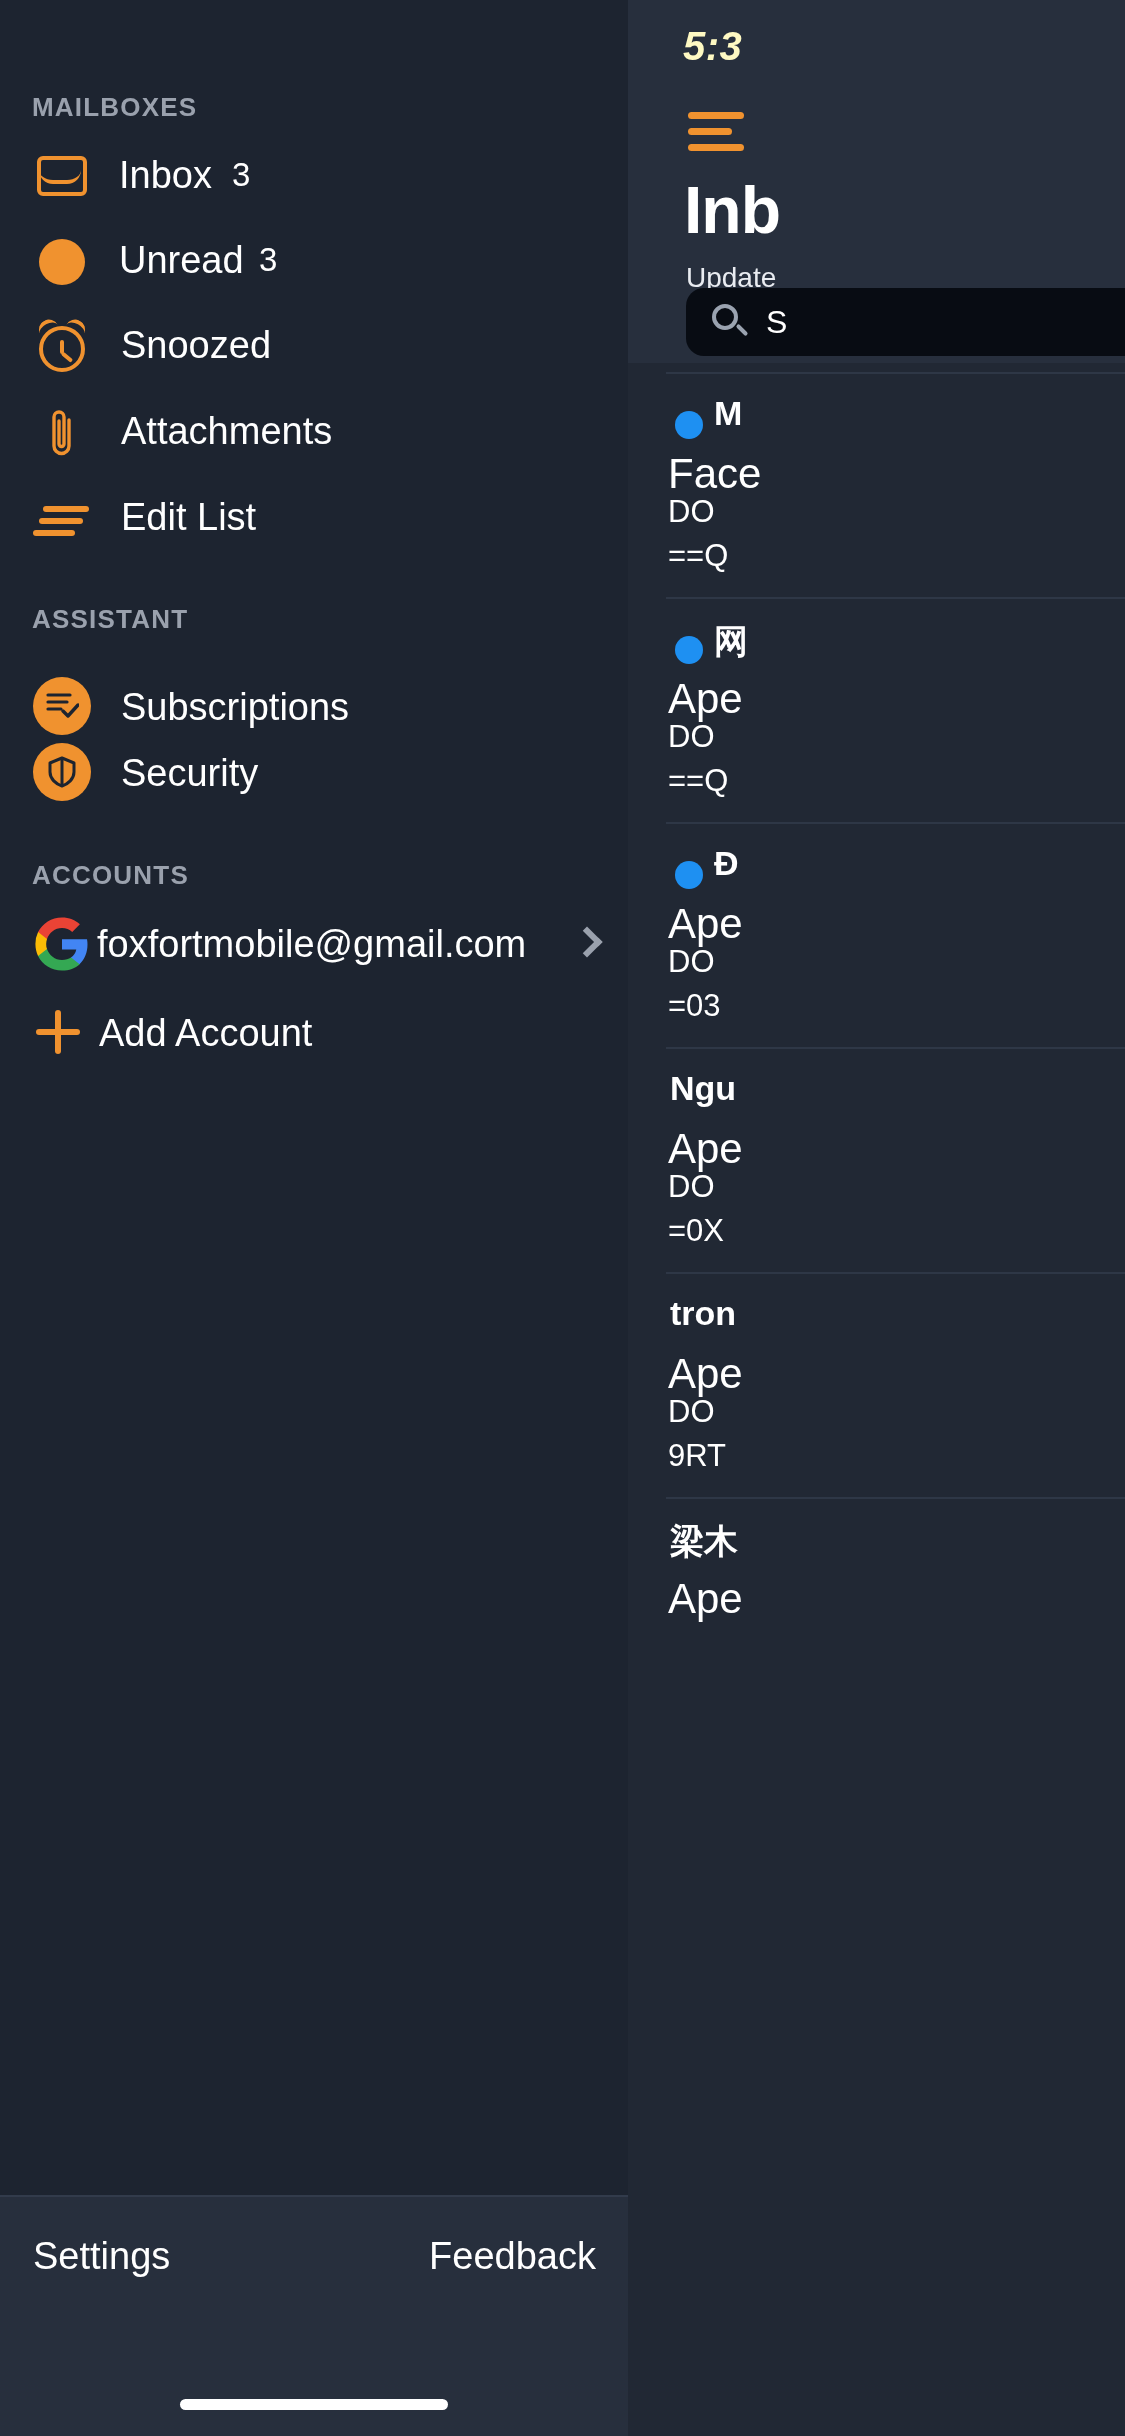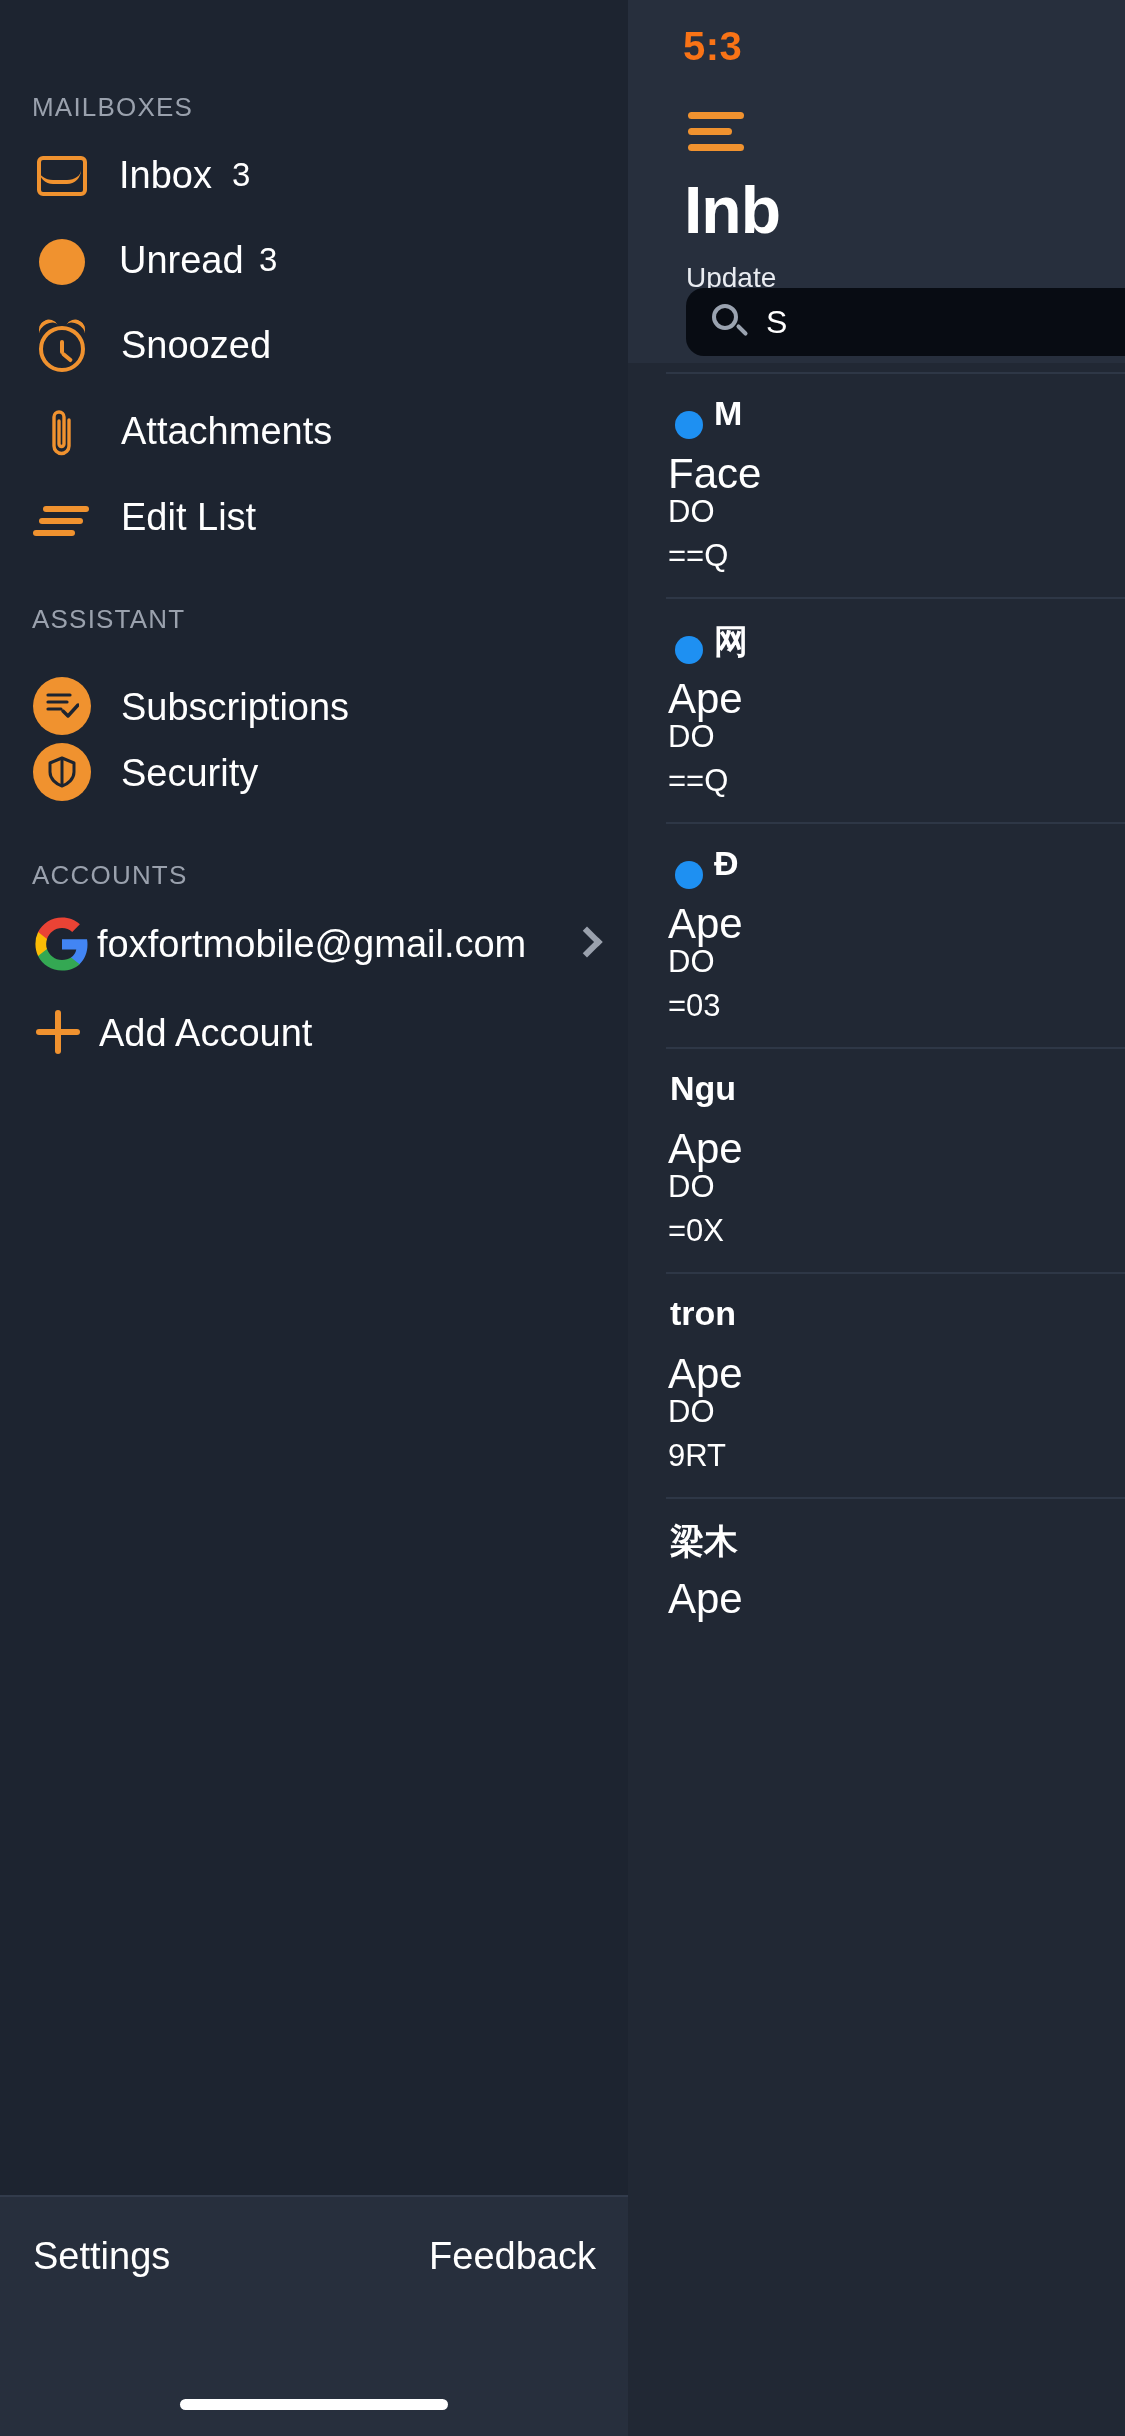--- a/index.html
+++ b/index.html
@@ -15,21 +15,21 @@
   #inbox-panel {
     position:absolute; left:628px; top:0; width:497px; height:2436px;
     background:#212834;
   }
   #inbox-header {
     position:absolute; left:0; top:0; width:497px; height:363px;
     background:#272f3d;
   }
   #status-time {
     position:absolute; left:55px; top:24px;
-    font-size:40px; font-weight:bold; color:#f97316; letter-spacing:0.5px;
+    font-size:40px; font-weight:bold; color:#fef9c3; letter-spacing:0.5px;font-style:italic;
   }
   #hamburger { position:absolute; left:60px; top:112px; width:56px; height:40px; }
   #hamburger span {
     display:block; height:7px; border-radius:4px; background:#f0922f; margin-bottom:9px;
   }
   #hamburger span:nth-child(1){ width:56px; }
   #hamburger span:nth-child(2){ width:44px; }
   #hamburger span:nth-child(3){ width:56px; }
   #inbox-title {
     position:absolute; left:56px; top:172px;
@@ -82,21 +82,21 @@
     position:absolute; left:40px; top:166px; font-size:31px; color:#ffffff; white-space:nowrap;
   }
 
   
   #sidebar {
     position:absolute; left:0; top:0; width:628px; height:2436px;
     background:#1d2430;
   }
   .section-title {
     position:absolute; left:32px; font-size:26px; letter-spacing:1.2px;
-    color:#9aa1ad; font-weight:normal;
+    color:#9aa1ad; font-weight:bold;
   }
   .nav-row {
     position:absolute; left:0; width:628px; height:86px;
   }
   .nav-row .icon-slot {
     position:absolute; left:33px; top:0; width:56px; height:86px;
   }
   .nav-row .label {
     position:absolute; top:0; height:86px; line-height:86px;
     font-size:38px; color:#ffffff; white-space:nowrap;

